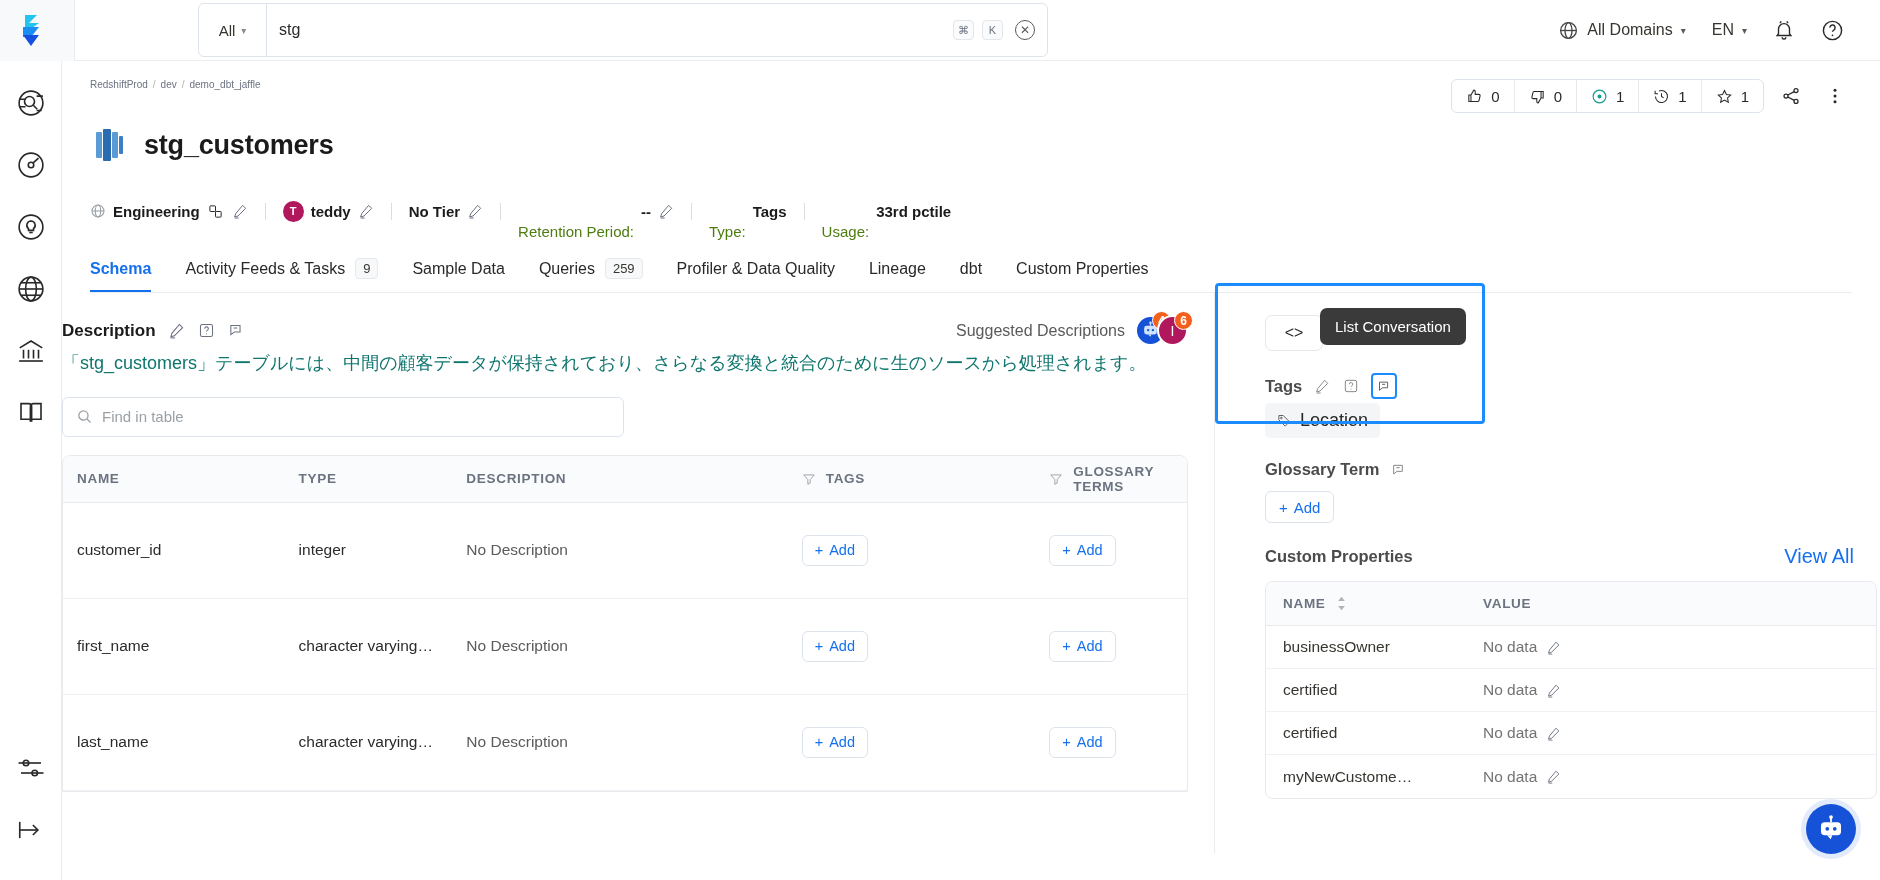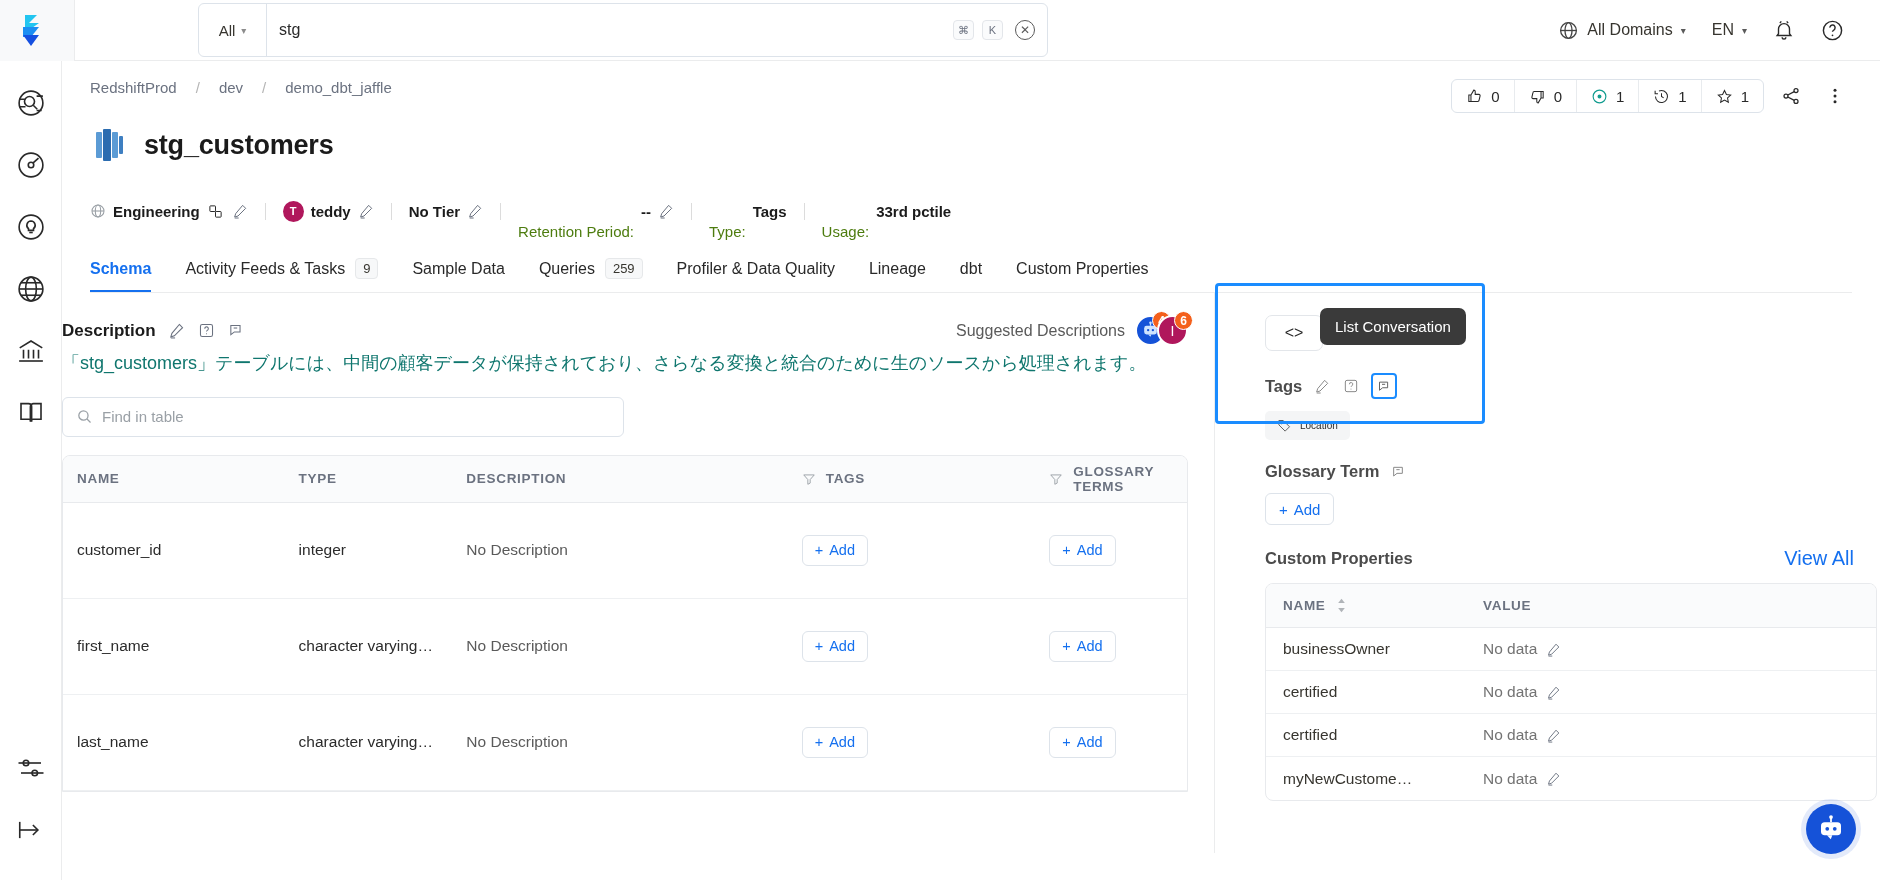--- a/index.html
+++ b/index.html
@@ -74,21 +74,21 @@
     flex-direction: column; align-items: center; gap: 18px; }
 
   
   .content {
     position: absolute; top: 61px; left: 62px; width: 1818px; height: 819px;
     background: #fff; overflow: hidden;
   }
   .page-pad { padding: 18px 28px 0 28px; }
 
   .bc-row { display: flex; align-items: flex-start; }
-  .breadcrumb { display: flex; align-items: center; gap: 19px; font-size: 15px; }
+  .breadcrumb { display: flex; align-items: center; gap: 5px; font-size: 10px; }
   .breadcrumb a { color: #6b7280; text-decoration: none; cursor: pointer; }
   .breadcrumb .sep { color: #b5b5b5; }
 
   .actions {
     margin-left: auto; display: flex; align-items: center; gap: 0;
   }
   .btn-group {
     display: flex; align-items: stretch; border: 1px solid #dde3ea;
     border-radius: 6px; overflow: hidden; height: 34px; background: #fff;
   }
@@ -237,23 +237,23 @@
     font-size: 15px; padding: 10px 15px; border-radius: 7px; white-space: nowrap;
     z-index: 9;
   }
   .rp-section { margin-top: 22px; padding-left: 24px; }
   .rp-head {
     display: flex; align-items: center; gap: 11px; font-size: 16.5px;
     color: #4b4b4b; font-weight: bold;
   }
   .rp-head .sq-icon { color: #8a8a8a; }
   .tag-chip {
-    margin-top: 12px; display: inline-flex; align-items: center; gap: 8px;
+    margin-top: 4px; display: inline-flex; align-items: center; gap: 8px;
     background: #f4f5f6; border-radius: 5px; padding: 7px 12px;
-    font-size: 10px; color: #292929;
+    font-size: 18px; color: #292929;
   }
   .rp-add {
     margin-top: 12px; display: inline-flex; align-items: center; gap: 6px;
     border: 1px solid #dde3ea; background: #fff; border-radius: 6px;
     height: 32px; padding: 0 13px; font-size: 15px; color: #1570ef; cursor: pointer;
   }
   .rp-head-row { display: flex; align-items: center; }
   .view-all { margin-left: auto; color: #1570ef; font-size: 20px; cursor: pointer;
     font-weight: normal; padding-right: 26px; }
 

